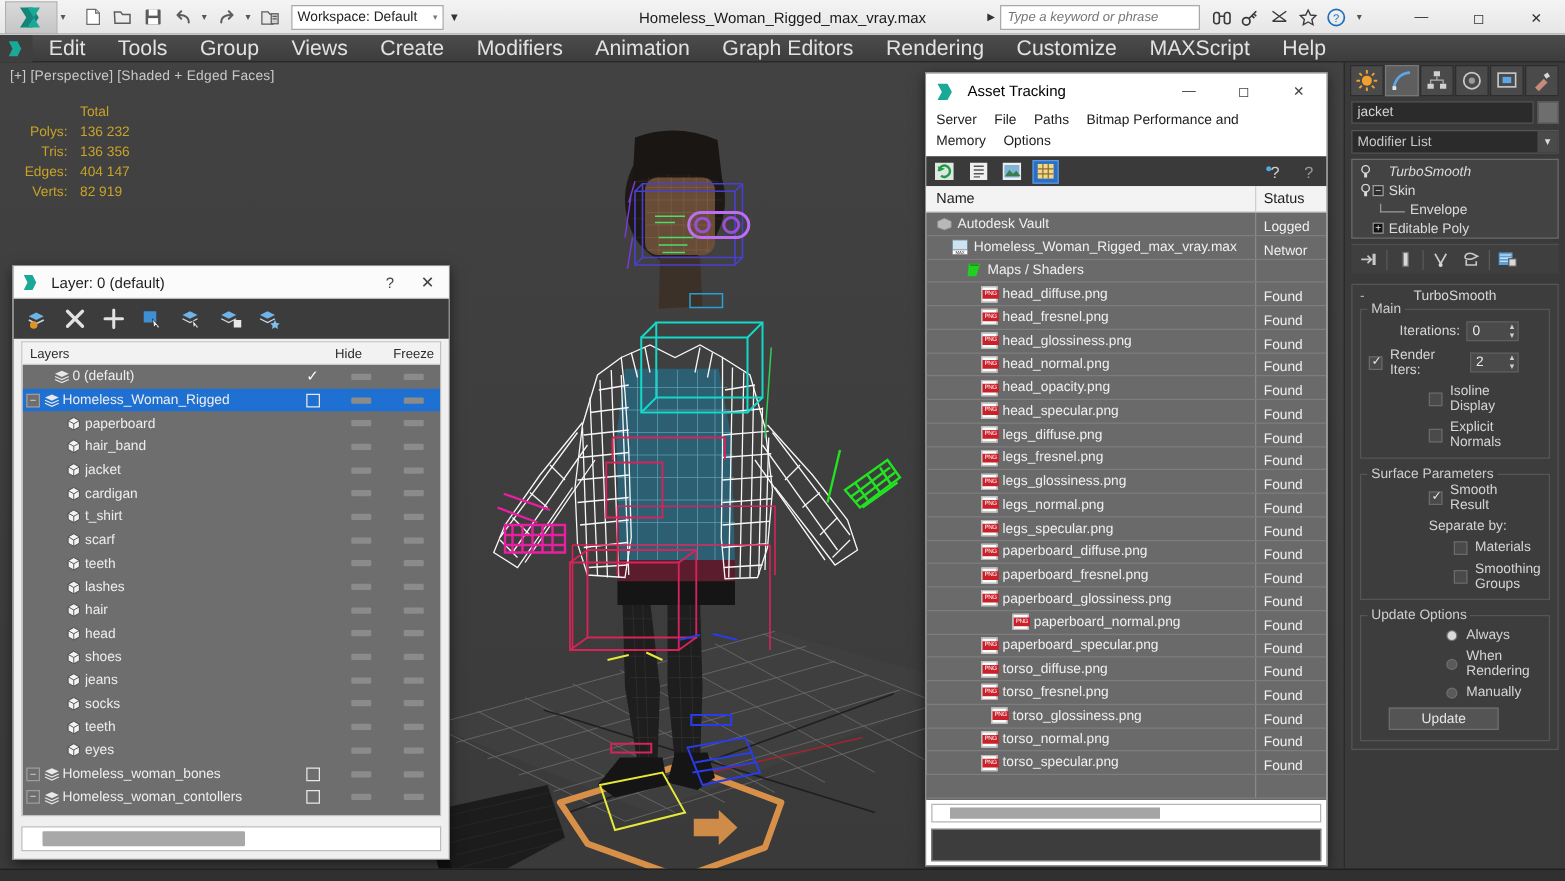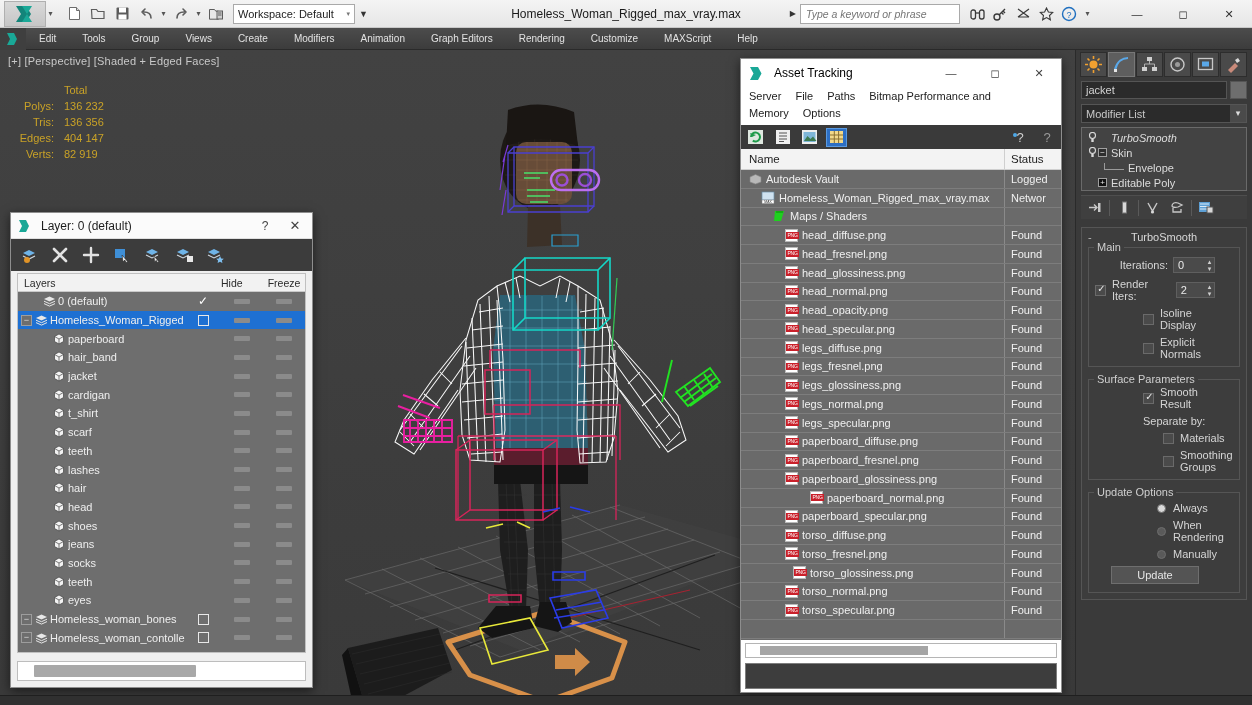--- a/index.html
+++ b/index.html
@@ -71,21 +71,21 @@
   
   .menubar {
     position: absolute; left: 0; top: 28px; width: 1252px; height: 22px;
     background: linear-gradient(#4c4c4c, #3c3c3c);
     display: flex; align-items: center;
     border-bottom: 1px solid #2a2a2a;
   }
   .menubar .mlogo { width: 26px; height: 22px; background: #3f3f3f; }
   .menubar .mi {
     padding: 0 13px; height: 22px; line-height: 22px;
-    font-size: 10px; color: #e2e2e2; white-space: nowrap;
+    font-size: 17px; color: #e2e2e2; white-space: nowrap;
   }
 
   
   .viewport {
     position: absolute; left: 0; top: 50px; width: 1075px; height: 645px;
     background: #3f3f3f; overflow: hidden;
   }
   .vp-label {
     position: absolute; left: 8px; top: 5px; font-size: 11px; color: #c9c9c9;
     letter-spacing: .2px;
@@ -103,21 +103,21 @@
   
   .scene { position: absolute; left: 0; top: 0; width: 1075px; height: 645px; }
 
   
   .dlg {
     position: absolute;
     background: #efefef;
     border: 1px solid #8e8e8e;
     box-shadow: 0 3px 10px rgba(0,0,0,.55);
   }
-  #layer-dialog { left: 10px; top: 212px; width: 303px; height: 476px; }
+  #layer-dialog { left: 10px; top: 212px; width: 350px; height: 476px; }
   .dlg-title {
     height: 26px; background: #fbfbfb; display: flex; align-items: center;
     padding: 0 2px 0 7px; border-bottom: 1px solid #e0e0e0;
   }
   .dlg-title .t { font-size: 12px; color: #1d1d1d; margin-left: 7px; }
   .dlg-title .spacer { flex: 1; }
   .dlg-title .tb { width: 30px; height: 24px; display:flex;align-items:center;justify-content:center;color:#444;font-size:12px; }
   .dlg-title .tb.x { font-size: 13px; }
   .lyr-toolbar {
     height: 32px; background: #3c3c3c; display: flex; align-items: center;
@@ -181,21 +181,21 @@
   .at-toolbar .bt.on { background: #2d6fc4; border: 1px solid #5a9ae0; }
   .at-toolbar .sp { flex: 1; }
   .at-head {
     height: 21px; background: #f3f3f3; display: flex; align-items: center;
     font-size: 11.5px; color: #1c1c1c; border-bottom: 1px solid #cfcfcf;
   }
   .at-head .n { flex: 1; padding-left: 8px; border-right: 1px solid #cfcfcf; height: 21px; line-height: 21px;}
   .at-head .s { width: 56px; padding-left: 6px; }
   .at-list { background: #6a6a6a; overflow: hidden; position: relative; }
   .at-row {
-    display: flex; align-items: center; height: 18.75px;
+    display: flex; align-items: flex-end; height: 18.75px;
     font-size: 11px; color: #f0f0f0; border-bottom: 1px solid #7d7d7d;
   }
   .at-row .n { flex: 1; display: flex; align-items: center; overflow: hidden; white-space: nowrap; border-right: 1px solid #8a8a8a; height: 100%; }
   .at-row .s { width: 56px; padding-left: 6px; color: #f0f0f0; overflow:hidden; white-space:nowrap;}
   .at-row .ic { margin-right: 4px; display: flex; align-items: center; flex: 0 0 auto;}
   .at-row.blankrow { background: #6a6a6a; }
   .pngico {
     width: 13px; height: 13px; background: #fff; border: 1px solid #b9b9b9;
     position: relative; display: block;
   }

